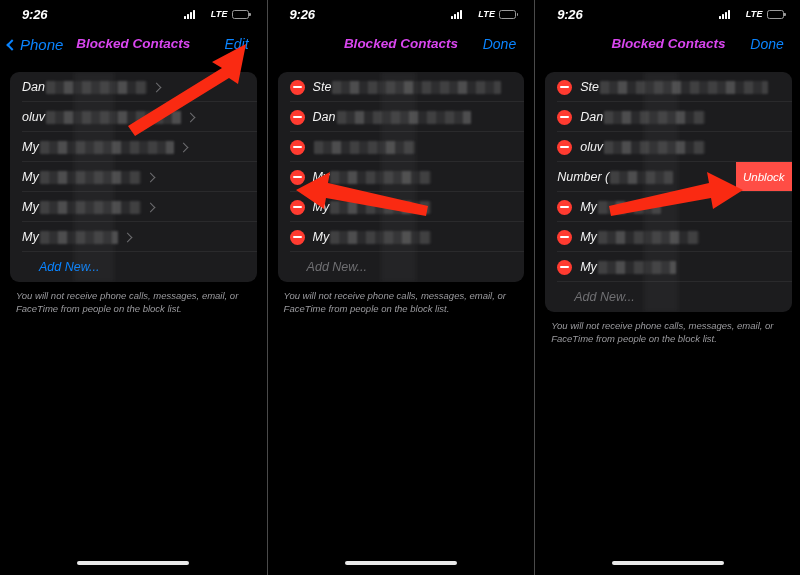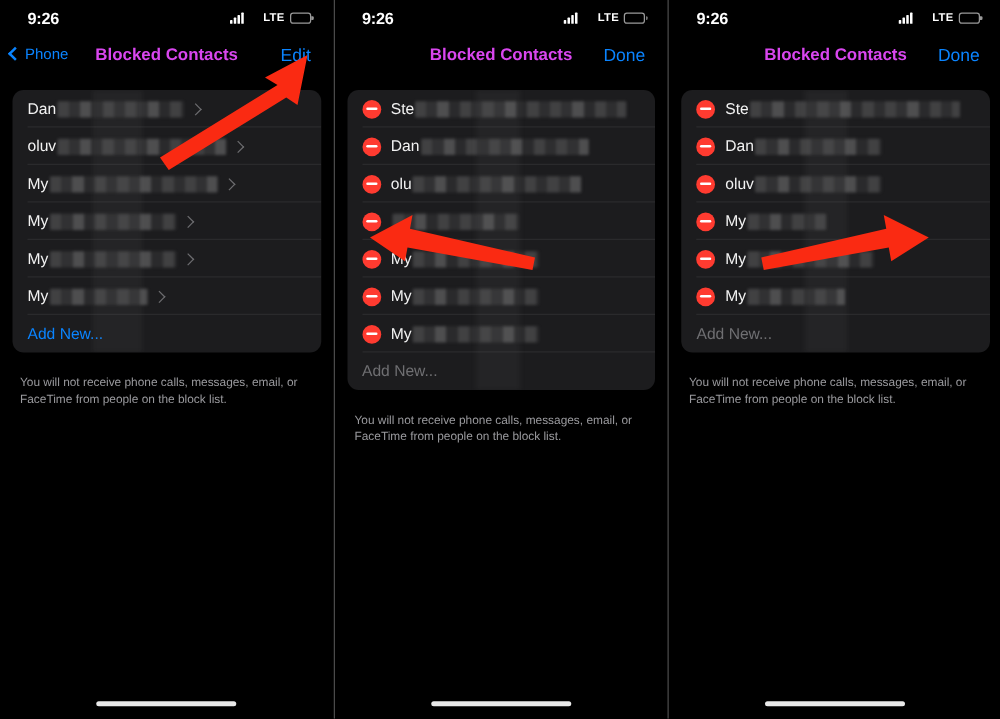--- a/index.html
+++ b/index.html
@@ -13,20 +13,21 @@
     overflow: hidden;
     font-family: "Liberation Sans", sans-serif;
     -webkit-font-smoothing: antialiased;
   }
   .stage {
     position: relative;
     width: 800px;
     height: 575px;
     background: #000000;
     display: flex;
+    font-style: italic;
   }
   .panel {
     position: relative;
     width: 266.6px;
     height: 575px;
     background: #000000;
     overflow: hidden;
     flex: 0 0 auto;
   }
   .panel + .panel {
@@ -112,21 +113,21 @@
     width: 100%;
   }
   .nav-back {
     position: absolute;
     left: 8px;
     top: 6px;
     display: flex;
     align-items: center;
     gap: 3px;
     color: #0a84ff;
-    font-size: 12px;
+    font-size: 15px;
   }
   .nav-back .chev {
     display: inline-block;
     width: 6px;
     height: 6px;
     border-left: 2px solid #0a84ff;
     border-bottom: 2px solid #0a84ff;
     transform: rotate(45deg);
     margin-right: 1px;
   }
@@ -232,31 +233,31 @@
     border-top: 1.4px solid #6d6d70;
     border-right: 1.4px solid #6d6d70;
     transform: rotate(45deg);
     margin-left: 6px;
   }
 
   .add-row {
     height: 30px;
     display: flex;
     align-items: center;
-    padding-left: 12px;
+    padding-left: 29px;
     box-sizing: border-box;
   }
   .add-label {
     font-size: 12.5px;
     color: #0a84ff;
   }
   .add-label.dim { color: #6f6f72; }
 
   .footer-note {
-    margin: 18px 16px 0 16px;
+    margin: 7px 16px 0 16px;
     color: #9a9a9e;
     font-size: 9.5px;
     line-height: 13px;
   }
 
   
   .row.swiped {
     padding-left: 12px;
   }
   .unblock-btn {
@@ -405,25 +406,20 @@
         <span class="row-label">Ste</span>
         <span class="redact w75"></span>
       </div>
       <div class="row">
         <span class="minus-btn"></span>
         <span class="row-label">Dan</span>
         <span class="redact w60"></span>
       </div>
       <div class="row">
         <span class="minus-btn"></span>
-        <span class="row-label">olu</span>
-        <span class="redact w60"></span>
-      </div>
-      <div class="row">
-        <span class="minus-btn"></span>
         <span class="row-label"></span>
         <span class="redact w45"></span>
       </div>
       <div class="row">
         <span class="minus-btn"></span>
         <span class="row-label">My</span>
         <span class="redact w45"></span>
       </div>
       <div class="row">
         <span class="minus-btn"></span>
@@ -480,20 +476,25 @@
       <div class="row">
         <span class="minus-btn"></span>
         <span class="row-label">Dan</span>
         <span class="redact w45"></span>
       </div>
       <div class="row">
         <span class="minus-btn"></span>
         <span class="row-label">oluv</span>
         <span class="redact w45"></span>
       </div>
+      <div class="row swiped">
+        <span class="row-label">Number (</span>
+        <span class="redact w28"></span>
+        <span class="unblock-btn">Unblock</span>
+      </div>
       <div class="row">
         <span class="minus-btn"></span>
         <span class="row-label">My</span>
         <span class="redact w28"></span>
       </div>
       <div class="row">
         <span class="minus-btn"></span>
         <span class="row-label">My</span>
         <span class="redact w45"></span>
       </div>

